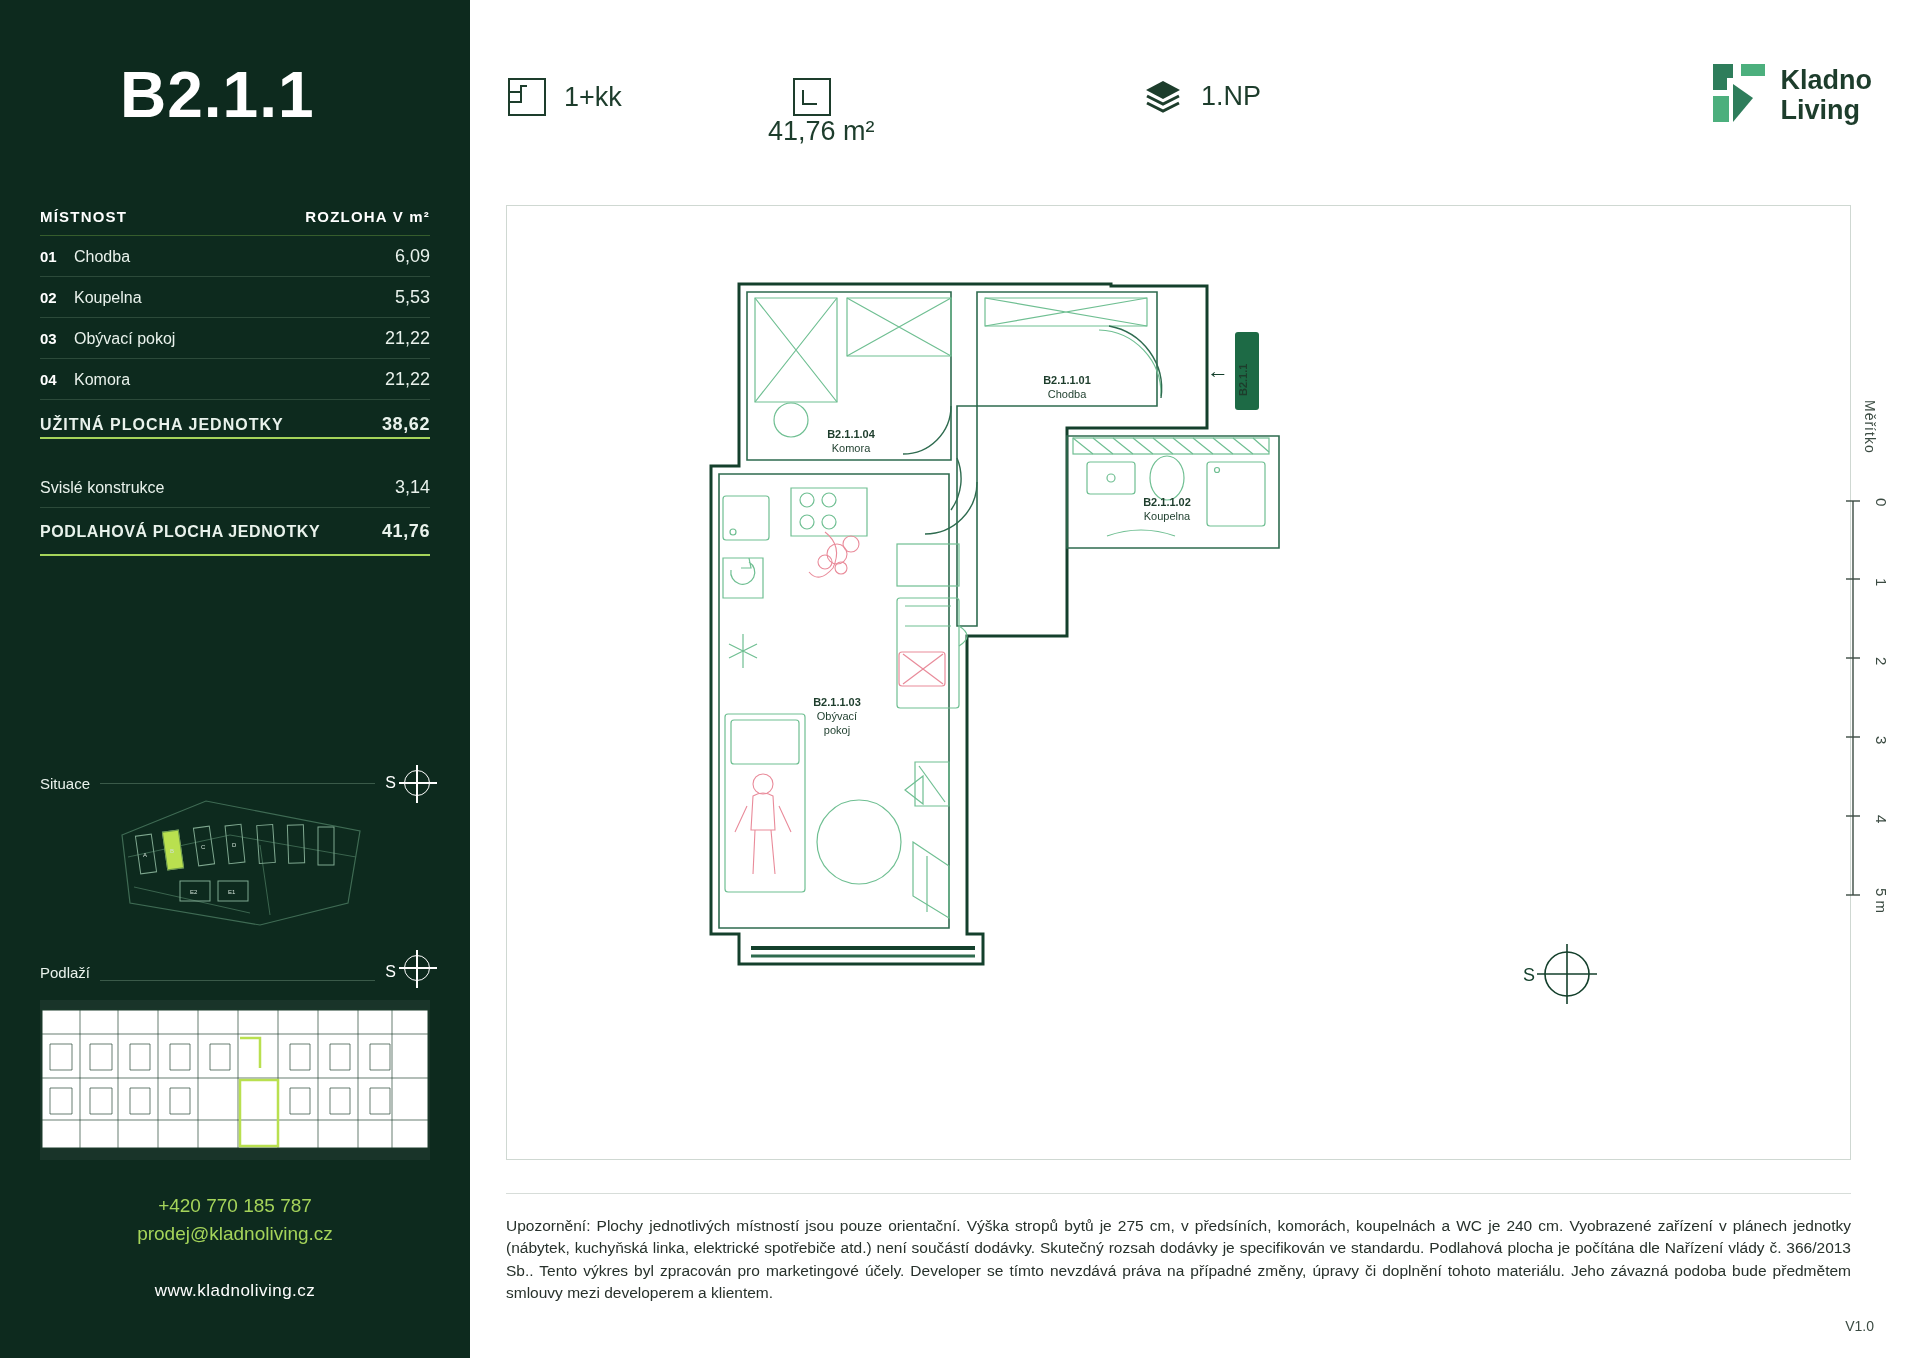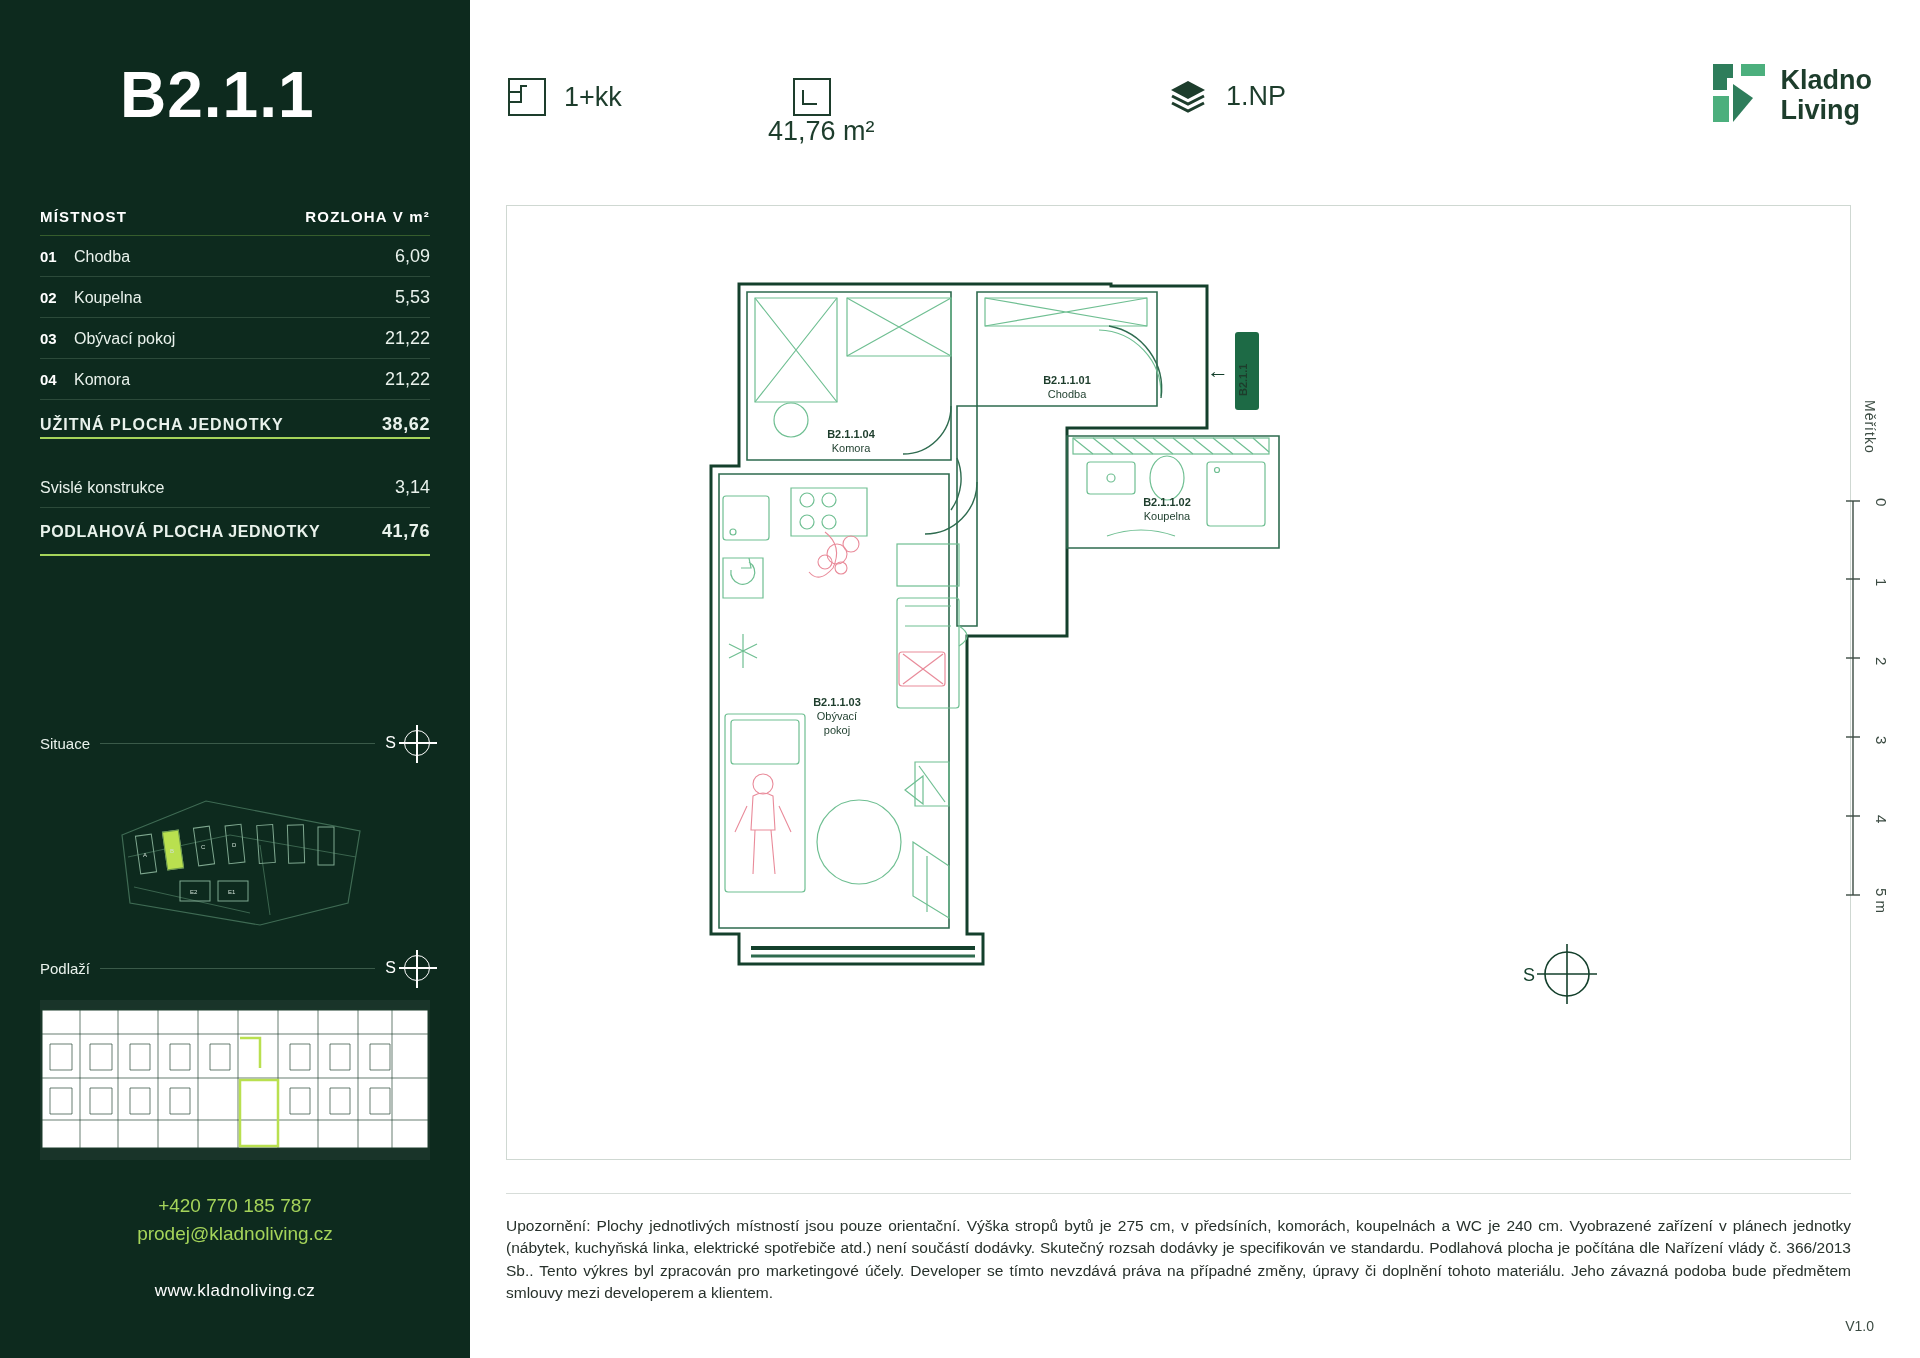--- a/index.html
+++ b/index.html
@@ -49,22 +49,22 @@
     border-bottom:2px solid #a5d45a; padding-top:13px; padding-bottom:12px;
   }
   
   .mini-head {
     position:absolute; display:flex; align-items:center; width:390px; left:40px;
     font-size:15px; color:#e9f2ec;
   }
   .mini-head .lbl { white-space:nowrap; padding-right:10px; }
   .mini-head .line { flex:1 1 auto; height:1px; background:#3a5a49; }
   .mini-head .s { padding:0 8px 0 10px; font-size:16px; color:#ffffff; }
-  #situace-head { top:730px; }
-  #podlazi-head { top:955px; }
+  #situace-head { top:770px; }
+  #podlazi-head { top:955px;align-items:flex-end; }
   .compass {
     width:26px; height:26px; border:1.4px solid #ffffff; border-radius:50%;
     position:relative; flex:0 0 26px;
   }
   .compass:before, .compass:after {
     content:""; position:absolute; background:#ffffff;
   }
   .compass:before { left:50%; top:-6px; width:1.4px; height:38px; margin-left:-0.7px; }
   .compass:after { top:50%; left:-6px; height:1.4px; width:38px; margin-top:-0.7px; }
 
@@ -80,21 +80,21 @@
   #contact .mail { color:#a5d45a; font-size:19px; }
   #contact .web { color:#ffffff; font-size:17px; margin-top:36px; letter-spacing:0.5px;}
 
   
   .hdr-item {
     position:absolute; top:78px; display:flex; align-items:center;
     font-size:27px; color:#1d3d2c;
   }
   #hdr-layout { left:508px; }
   #hdr-area  { left:768px;flex-direction:column; }
-  #hdr-floor { left:1168px;align-items:center; }
+  #hdr-floor { left:1143px;align-items:center; }
   .hdr-item .ico { margin-right:18px; display:flex; }
   #logo { position:absolute; right:48px; top:62px; display:flex; align-items:center;}
   #logo .mark { margin-right:14px; }
   #logo .txt { font-size:27px; font-weight:bold; color:#1d3d2c; line-height:1.12; }
 
   
   #plan-frame {
     position:absolute; left:506px; top:205px; width:1345px; height:955px;
     border:1px solid #cfd8d2;
     background:#ffffff;

